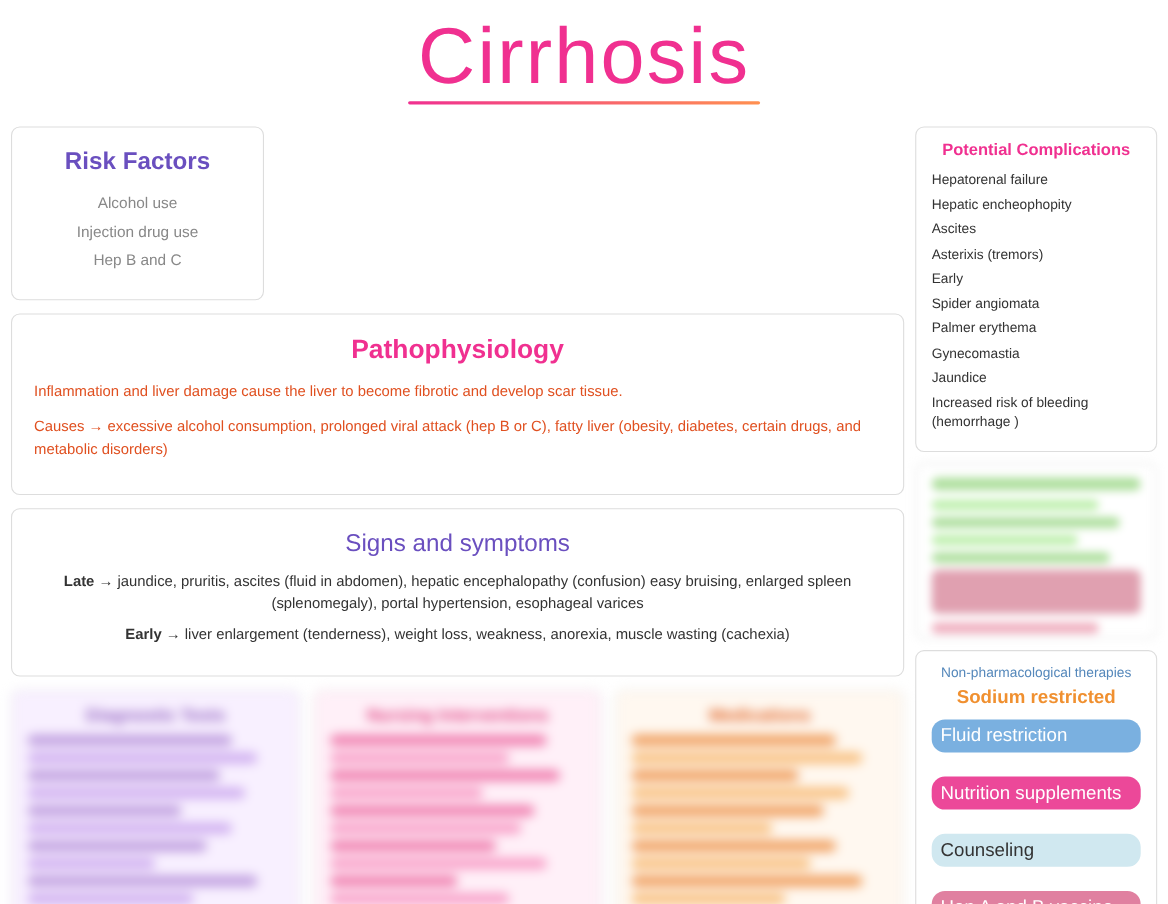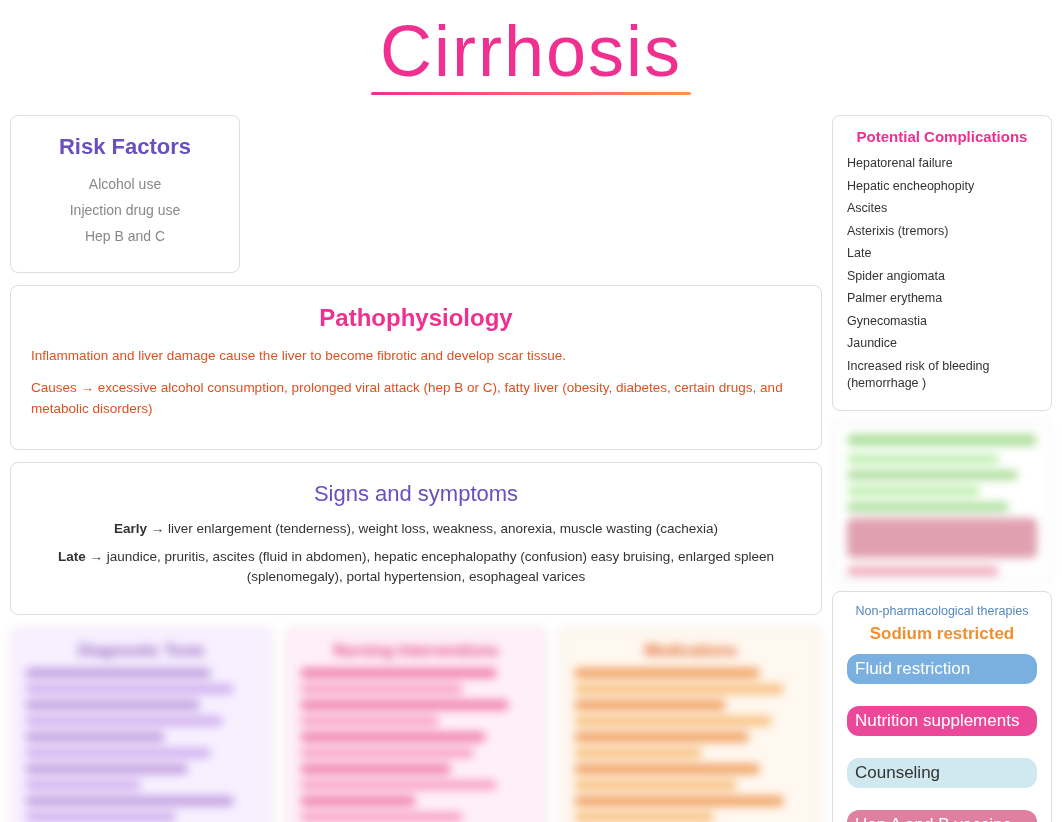--- a/index.html
+++ b/index.html
@@ -278,26 +278,26 @@
             <span>Causes →</span>
             <span>excessive alcohol consumption, prolonged viral attack (hep B or C), fatty liver (obesity, diabetes, certain drugs, and metabolic disorders)</span>
           </p>
         </div>
 
       </div>
 
       <div class="signs-box">
         <div class="signs-title">Signs and symptoms</div>
         <p class="signs-row">
+          <span class="signs-label">Late →</span>
+          <span>jaundice, pruritis, ascites (fluid in abdomen), hepatic encephalopathy (confusion) easy bruising, enlarged spleen (splenomegaly), portal hypertension, esophageal varices</span>
+        </p>
+        <p class="signs-row">
           <span class="signs-label">Early →</span>
           <span>liver enlargement (tenderness), weight loss, weakness, anorexia, muscle wasting (cachexia)</span>
-        </p>
-        <p class="signs-row">
-          <span class="signs-label">Late →</span>
-          <span>jaundice, pruritis, ascites (fluid in abdomen), hepatic encephalopathy (confusion) easy bruising, enlarged spleen (splenomegaly), portal hypertension, esophageal varices</span>
         </p>
       </div>
 
       <div class="bottom-row">
 
         <div class="blurred-card blurred-card-purple">
           <div class="blurred-title" style="color:#9060c0;">Diagnostic Tests</div>
           <div class="blurred-line" style="background:#c0a0e0; width:80%;"></div>
           <div class="blurred-line" style="background:#d0b0f0; width:90%;"></div>
           <div class="blurred-line" style="background:#c0a0e0; width:75%;"></div>
@@ -343,21 +343,21 @@
 
     <div class="right-sidebar">
 
       <div class="complications-box">
         <div class="complications-title">Potential Complications</div>
         <ul class="complications-list">
           <li>Hepatorenal failure</li>
           <li>Hepatic encheophopity</li>
           <li>Ascites</li>
           <li>Asterixis (tremors)</li>
-          <li>Late</li>
+          <li>Early</li>
           <li>Spider angiomata</li>
           <li>Palmer erythema</li>
           <li>Gynecomastia</li>
           <li>Jaundice</li>
           <li>Increased risk of bleeding (hemorrhage )</li>
         </ul>
       </div>
 
       <div class="blurred-right-box">
         <div style="height:12px; background:#b0e0a0; border-radius:6px; margin-bottom:8px;"></div>

